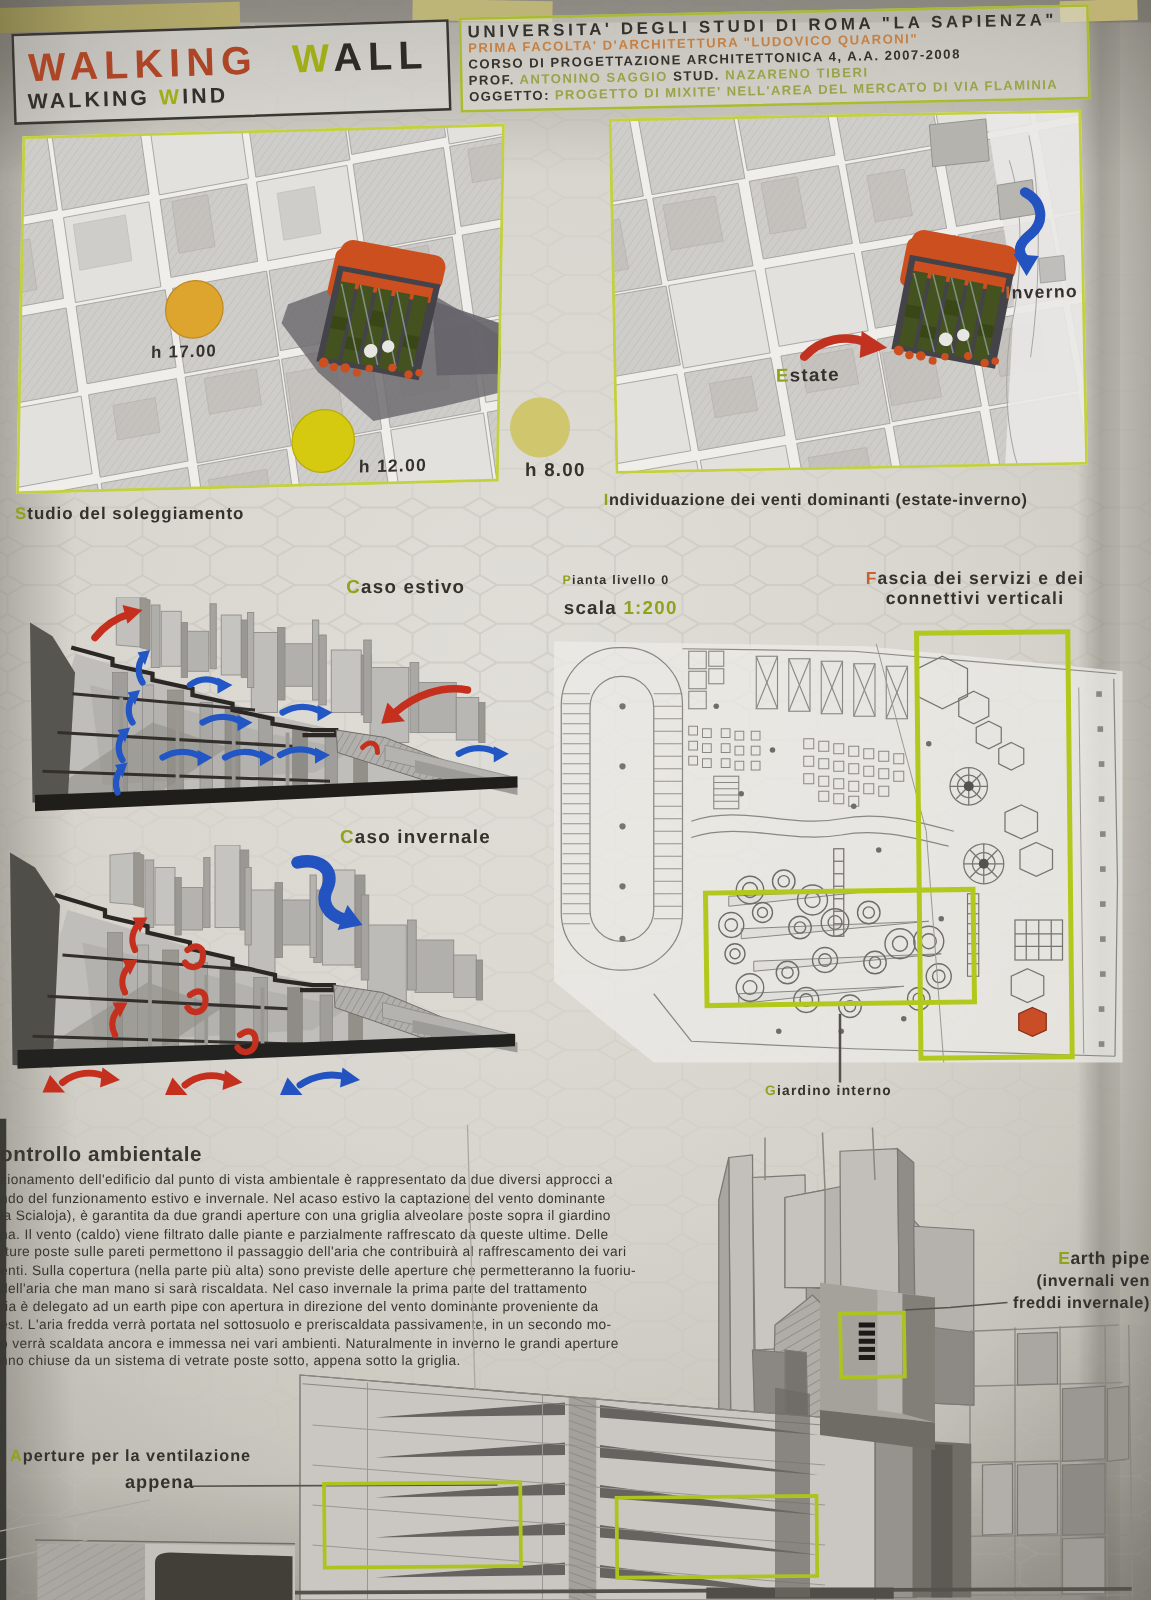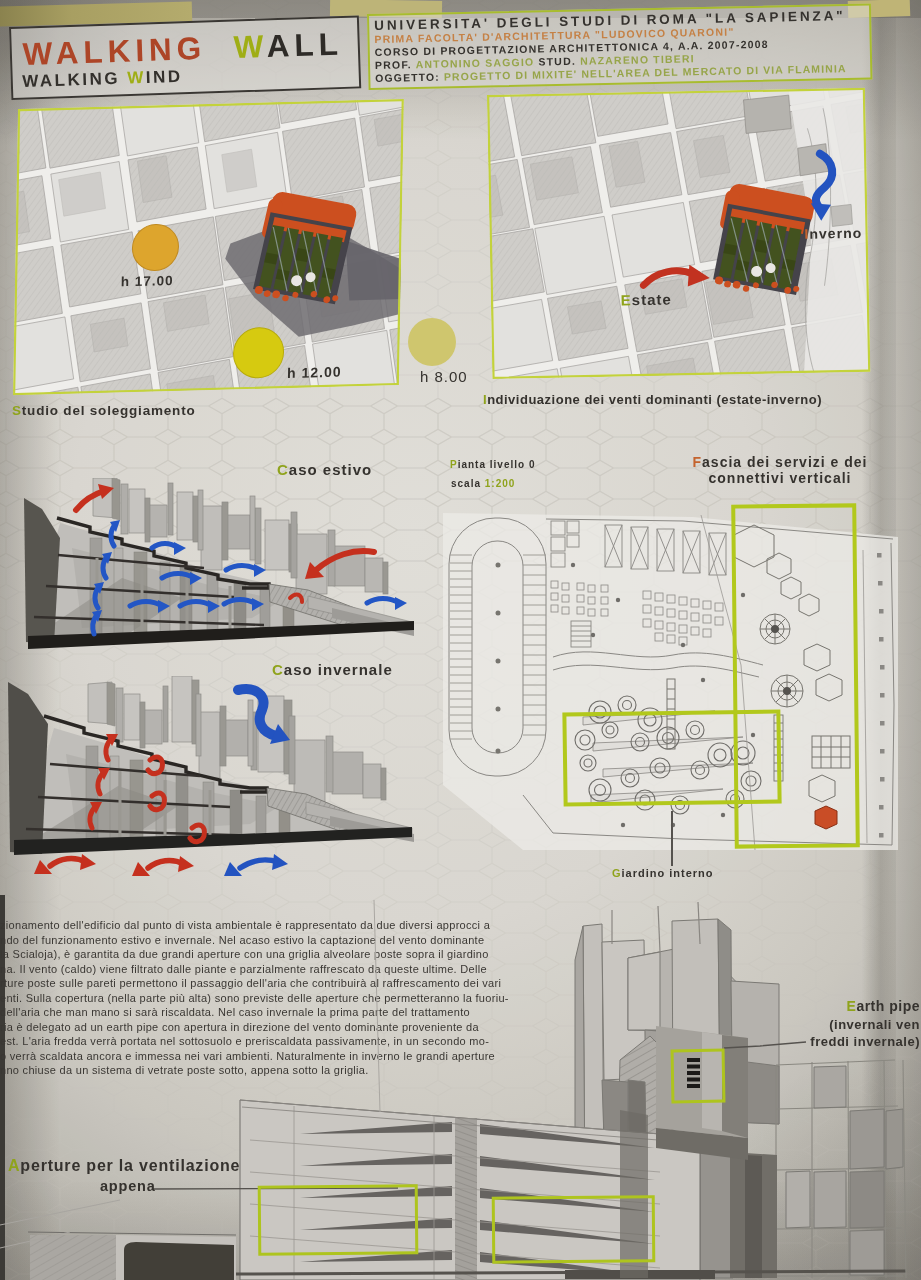--- a/index.html
+++ b/index.html
@@ -185,21 +185,21 @@
 </g>
 
 <text x="106" y="180" font-size="13.5" font-weight="bold" fill="#35322e" letter-spacing="1">h 17.00</text>
 <text x="274" y="276" font-size="14" font-weight="bold" fill="#35322e" letter-spacing="1">h 12.00</text>
 
 <rect x="1" y="1" width="384" height="284" fill="none" stroke="#c3d23b" stroke-width="2.4"></rect>
 </svg>
 </div>
 
 <div class="abs" style="left:408px;top:318px;width:48px;height:48px;border-radius:50%;background:#cfc66e"></div>
-<div class="abs cap" style="left:420px;top:368px;font-size:15px;font-weight:normal;">h 8.00</div>
+<div class="abs cap" style="left:420px;top:368px;font-size:15px;font-weight:bold;">h 8.00</div>
 
 <div class="abs cap" style="left:12px;top:403px;font-size:13.5px;font-weight:bold;letter-spacing:0.8px"><span class="g">S</span>tudio del soleggiamento</div>
 
 <div class="abs" style="left:487px;top:95px;width:378px;height:284px;transform:rotate(-1.1deg);transform-origin:0 0;">
 <svg width="378" height="284" viewBox="0 0 376 288" preserveAspectRatio="none" style="display:block">
 <defs>
 <clipPath id="mclip2">
           <rect x="0" y="0" width="376" height="288"></rect>
         </clipPath>
 </defs>
@@ -527,21 +527,21 @@
 <path d="M148,192 C158,184 172,182 184,188" fill="none" stroke="#c5301e" stroke-width="5.5" stroke-linecap="round"></path>
 <polygon points="138,186 132,200 150,200" fill="#c5301e"></polygon>
 <polygon points="180,180 194,190 178,196" fill="#c5301e"></polygon>
 <path d="M240,192 C252,184 266,182 278,186" fill="none" stroke="#2353c0" stroke-width="5.5" stroke-linecap="round"></path>
 <polygon points="230,186 224,200 242,200" fill="#2353c0"></polygon>
 <polygon points="274,178 288,188 272,194" fill="#2353c0"></polygon>
 </svg>
 </div>
 
 <div class="abs cap" style="left:450px;top:459px;font-size:10px;font-weight:bold;"><span class="g">P</span>ianta livello 0</div>
-<div class="abs cap" style="left:451px;top:478px;font-size:10px;font-weight:bold;">scala <span class="g">1:200</span></div>
+<div class="abs cap" style="left:451px;top:478px;font-size:15px;font-weight:bold;">scala <span class="g">1:200</span></div>
 
 <div class="abs cap" style="left:680px;top:454px;width:200px;font-size:14px;font-weight:bold;text-align:center;line-height:16px;"><span style="color:#c4632e">F</span>ascia dei servizi e dei<br>connettivi verticali</div>
 
 <div class="abs" style="left:443px;top:505px;width:460px;height:356px;">
 <svg width="460" height="356" viewBox="0 0 460 356" style="display:block">
 <polygon points="0,8 250,12 455,32 455,345 80,345 0,280" fill="#ecebe7" opacity="0.75"></polygon>
 <defs>
 <pattern id="rungs" width="8" height="30" patternUnits="userSpaceOnUse">
  <line x1="4" y1="0" x2="4" y2="30" stroke="#8a8884" stroke-width="1"></line>
 </pattern>
@@ -840,20 +840,21 @@
 
 <div class="abs" style="left:733px;top:504px;width:117px;height:336px;border:4.5px solid #b2c81c;transform:rotate(-0.6deg)"></div>
 
 <div class="abs" style="left:563px;top:711px;width:210px;height:86px;border:4.5px solid #b2c81c;transform:rotate(-0.8deg)"></div>
 
 <div class="abs" style="left:671px;top:811px;width:1.5px;height:55px;background:#55524e"></div>
 
 <div class="abs cap" style="left:612px;top:867px;font-size:11px;font-weight:bold;"><span class="g">G</span>iardino interno</div>
 
 <div class="abs" style="left:0px;top:915px;width:592px;color:#3a3733;">
+<div style="font-size:16.5px;font-weight:bold;letter-spacing:0.5px">ontrollo ambientale</div>
 <div style="font-size:11px;font-weight:normal;line-height:14.5px;margin-top:3px;letter-spacing:0.3px">
 zionamento dell'edificio dal punto di vista ambientale è rappresentato da due diversi approcci a<br>
 ndo del funzionamento estivo e invernale. Nel acaso estivo la captazione del vento dominante<br>
 la Scialoja), è garantita da due grandi aperture con una griglia alveolare poste sopra il giardino<br>
 na. Il vento (caldo) viene filtrato dalle piante e parzialmente raffrescato da queste ultime. Delle<br>
 rture poste sulle pareti permettono il passaggio dell'aria che contribuirà al raffrescamento dei vari<br>
 enti. Sulla copertura (nella parte più alta) sono previste delle aperture che permetteranno la fuoriu-<br>
 dell'aria che man mano si sarà riscaldata. Nel caso invernale la prima parte del trattamento<br>
 ria è delegato ad un earth pipe con apertura in direzione del vento dominante proveniente da<br>
 est. L'aria fredda verrà portata nel sottosuolo e preriscaldata passivamente, in un secondo mo-<br>
@@ -1004,14 +1005,14 @@
 </div>
 
 <div class="abs" style="left:671px;top:1049px;width:48px;height:48px;border:3.5px solid #aec41e;transform:rotate(-1deg)"></div>
 
 <div class="abs" style="left:258px;top:1185px;width:154px;height:64px;border:3.5px solid #aec41e;transform:rotate(-0.5deg)"></div>
 
 <div class="abs" style="left:492px;top:1196px;width:157px;height:61px;border:3.5px solid #aec41e;transform:rotate(-0.5deg)"></div>
 
 <div class="abs cap" style="left:798px;top:998px;width:122px;font-size:14px;font-weight:bold;text-align:right;line-height:17.5px;letter-spacing:0.5px"><span class="g">E</span>arth pipe<br><span style="font-size:13px">(invernali ven</span><br><span style="font-size:13px">freddi invernale)</span></div>
 
-<div class="abs cap" style="left:8px;top:1157px;font-size:16px;font-weight:bold;letter-spacing:0.8px;"><span class="g">A</span>perture per la ventilazione</div>
+<div class="abs cap" style="left:8px;top:1157px;font-size:13px;font-weight:bold;letter-spacing:0.8px;"><span class="g">A</span>perture per la ventilazione</div>
 <div class="abs cap" style="left:100px;top:1178px;font-size:14.5px;font-weight:bold;letter-spacing:0.8px;">appena</div>
 
 </body></html>

